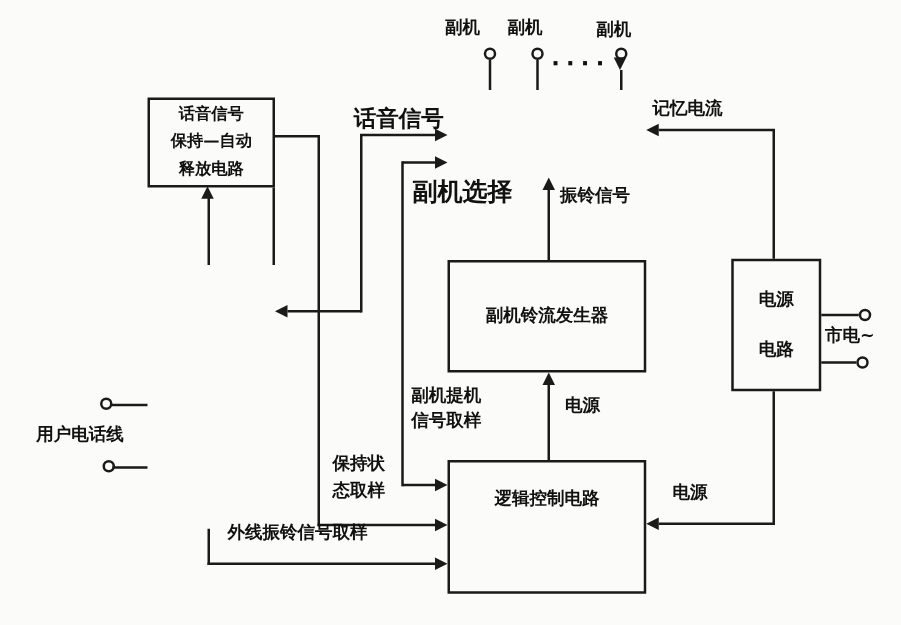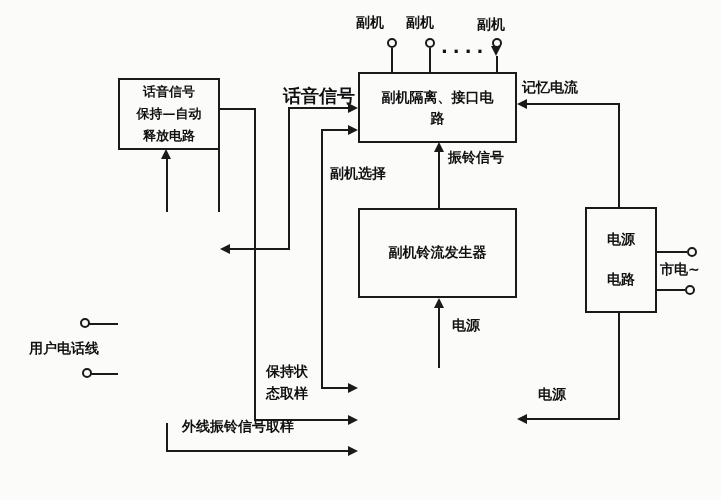--- a/index.html
+++ b/index.html
@@ -43,29 +43,28 @@
 
 <div id="stage">
 
   <div class="blk" style="left:118px;top:78px;width:102px;height:72px;font-size:13px;line-height:22px;">
     <div>话音信号</div>
     <div>保持—自动</div>
     <div>释放电路</div>
   </div>
 
 
-  <div class="blk" style="left:358px;top:72px;width:159px;height:71px;font-size:14px;line-height:21px;">
-    <div>副机隔离、接口电</div>
-    <div>路</div>
-  </div>
 
   <div class="blk" style="left:358px;top:208px;width:159px;height:90px;font-size:14px;">
     <div>副机铃流发生器</div>
   </div>
 
+  <div class="blk" style="left:358px;top:368px;width:159px;height:107px;font-size:14px;justify-content:flex-start;padding-top:20px;">
+    <div>逻辑控制电路</div>
+  </div>
 
   <div class="blk" style="left:585px;top:207px;width:72px;height:106px;font-size:14px;justify-content:space-evenly;">
     <div>电源</div>
     <div>电路</div>
   </div>
 
   <div class="lbl" style="left:356px;top:13px;font-size:14px;">副机</div>
   <div class="lbl" style="left:406px;top:13px;font-size:14px;">副机</div>
   <div class="lbl" style="left:477px;top:15px;font-size:14px;">副机</div>
   <div class="lbl" style="left:441px;top:40px;font-size:18px;letter-spacing:5px;">····</div>
@@ -105,21 +104,25 @@
   <div class="vl" style="left:288px;top:108px;height:142px;"></div>
   <div class="hl" style="left:288px;top:107px;width:61px;"></div>
   <div class="ar r" style="left:348px;top:103px;"></div>
   <div class="lbl" style="left:283px;top:84px;font-size:18px;text-align:center;">话音信号</div>
 
   <div class="ar r" style="left:348px;top:125px;"></div>
   <div class="hl" style="left:322px;top:129px;width:27px;"></div>
   <div class="vl" style="left:321px;top:129px;height:260px;"></div>
   <div class="hl" style="left:322px;top:387px;width:27px;"></div>
   <div class="ar r" style="left:348px;top:383px;"></div>
-  <div class="lbl" style="left:330px;top:164px;font-size:14px;">副机选择</div>
+  <div class="lbl" style="left:330px;top:140px;font-size:20px;">副机选择</div>
+  <div class="lbl" style="left:329px;top:307px;font-size:14px;line-height:20px;white-space:normal;width:64px;">
+    <span style="display:block">副机提机</span>
+    <span style="display:block">信号取样</span>
+  </div>
 
   <div class="vl" style="left:166px;top:423px;height:29px;"></div>
   <div class="hl" style="left:166px;top:450px;width:183px;"></div>
   <div class="ar r" style="left:348px;top:446px;"></div>
   <div class="lbl" style="left:182px;top:417px;font-size:14px;">外线振铃信号取样</div>
 
   <div class="vl" style="left:438px;top:152px;height:56px;"></div>
   <div class="ar u" style="left:434px;top:142px;"></div>
   <div class="lbl" style="left:448px;top:148px;font-size:14px;">振铃信号</div>
 

